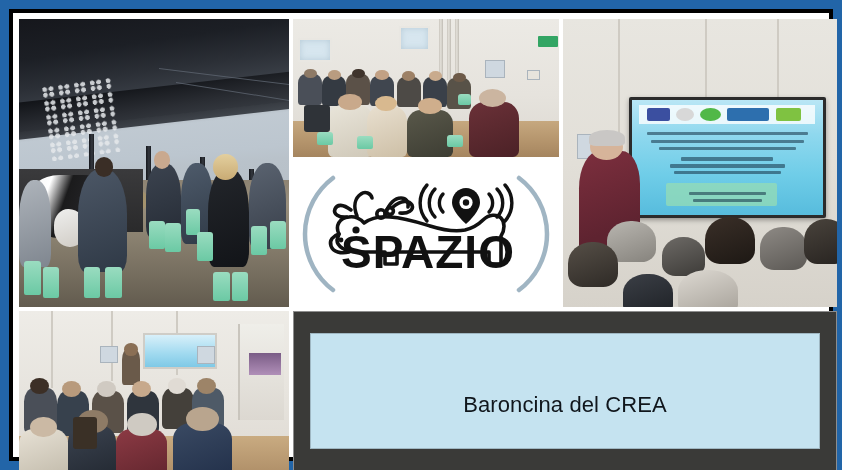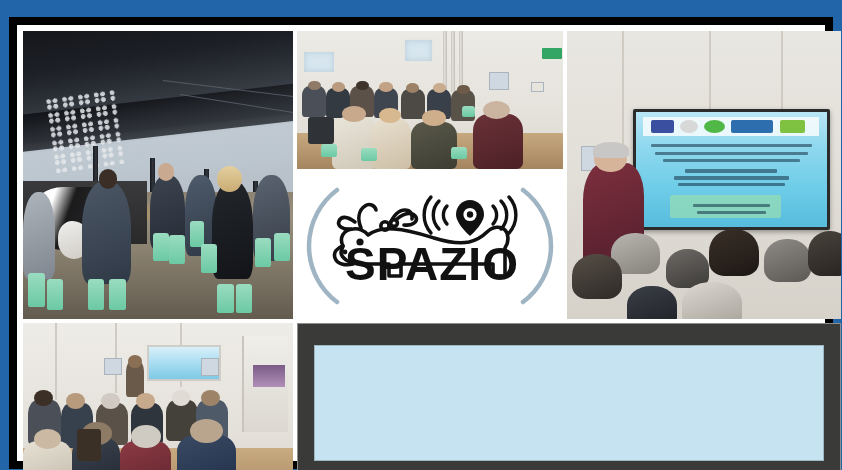--- a/index.html
+++ b/index.html
@@ -8,23 +8,22 @@
     font-family:"Liberation Sans","DejaVu Sans",sans-serif;
     background:#ffffff;
   }
   .poster{
     position:relative;width:842px;height:470px;box-sizing:border-box;
     background:#2265a8;
     padding:9px;
   }
   .inner-mat{
     position:relative;width:100%;height:100%;box-sizing:border-box;
-    border:8px solid #000000;
+    border:4px solid #000000;
     background:#ffffff;
-    margin-top:8px;
   }
   .collage{
     position:absolute;inset:0;
   }
   .panel{position:absolute;overflow:hidden;background:#cfcfcf;}
 
   
   .p-barn{left:6px;top:6px;width:270px;height:288px;}
   .barn-sky{position:absolute;inset:0;background:linear-gradient(175deg,#cfd6dc 0%,#c3ccd4 30%,#bcc6cf 48%,#b9c2ca 52%,#aeb8c0 100%);}
   .barn-roof{position:absolute;left:-8%;top:-2%;width:122%;height:42%;
@@ -344,19 +343,20 @@
         <div class="head" style="left:40%;top:64%;width:11%;height:14%;background:#cfcac2;"></div>
         <div class="torso" style="left:57%;top:70%;width:22%;height:34%;background:linear-gradient(160deg,#3a4a63,#22304a);"></div>
         <div class="head" style="left:62%;top:60%;width:12%;height:15%;background:#b9a58e;"></div>
         <div class="chair" style="left:20%;top:66%;width:9%;height:20%;background:#3a3026;"></div>
       </div>
 
       <div class="caption-box">
         <div class="caption-inner">
           <div class="caption-text">
             <br>
+            <span>Baroncina del CREA</span>
           </div>
         </div>
       </div>
 
     </div>
   </div>
 </div>
 
 </body></html>

